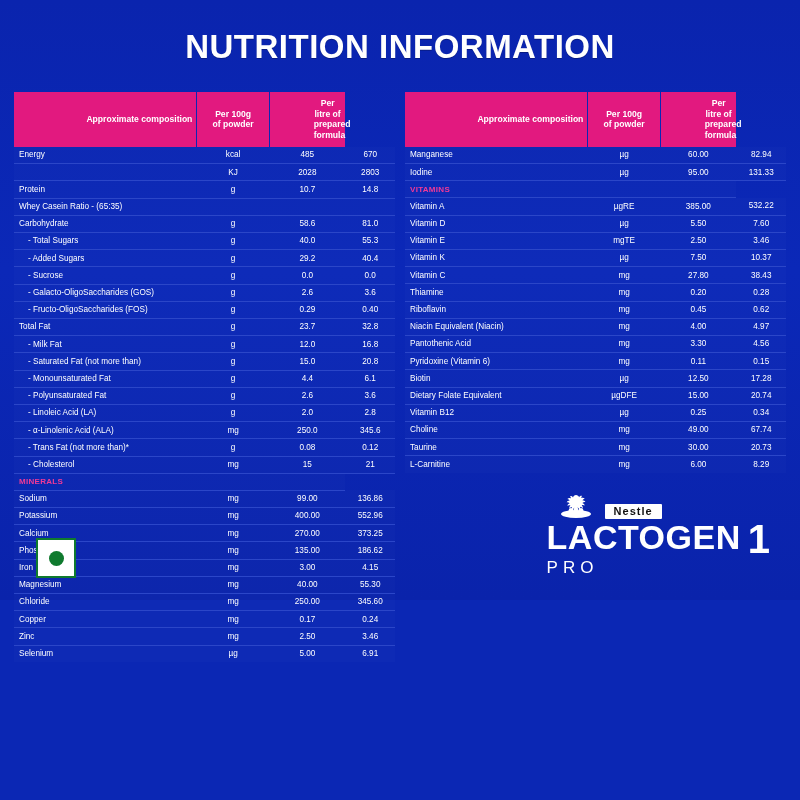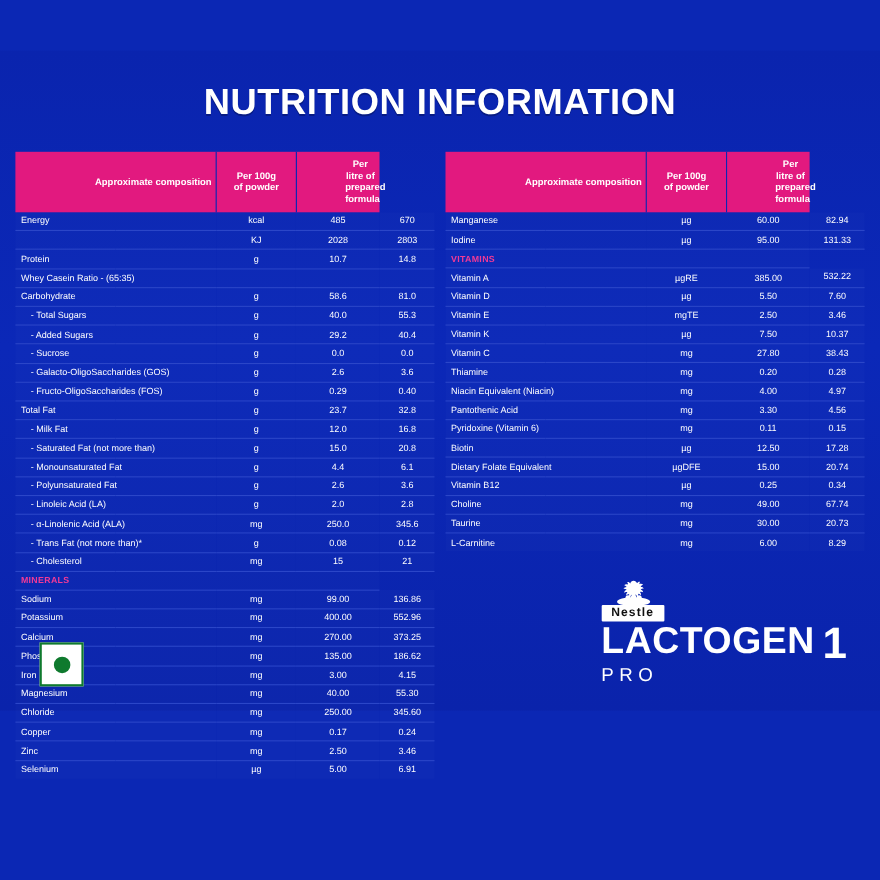--- a/index.html
+++ b/index.html
@@ -6,21 +6,20 @@
   html, body {
     width: 800px; height: 800px;
     background: #0b27b4;
     font-family: "Liberation Sans", sans-serif;
     overflow: hidden;
   }
   .page {
     position: relative;
     width: 800px; height: 600px;
     background: linear-gradient(180deg, #0a24ae 0%, #0b28b8 45%, #0a23ab 100%);
-    margin-top: 46px;
   }
   .title {
     text-align: center;
     color: #ffffff;
     font-size: 33px;
     font-weight: bold;
     letter-spacing: 0.5px;
     padding-top: 28px;
     text-shadow: 0 1px 0 rgba(0,0,0,0.25);
   }
@@ -83,22 +82,22 @@
   }
   .veg-dot { width: 15px; height: 15px; border-radius: 50%; background: #0f7a2e; }
   .brand {
     position: absolute;
     right: 30px; bottom: 22px;
     text-align: right;
     color: #ffffff;
   }
   .nestle-logo {
     display: flex;
-    flex-direction: column;
-    align-items: flex-start;
+    flex-direction: row;
+    align-items: flex-end;
     margin-left: auto;
     margin-bottom: 2px;
   }
   .nest-bird { line-height: 0; }
   .nestle-word {
     background: #ffffff;
     color: #111111;
     font-size: 11px;
     font-weight: bold;
     letter-spacing: 1px;
@@ -396,20 +395,26 @@
               <td class="name" colspan="2">Vitamin C</td>
               <td class="unit">mg</td>
               <td class="v100">27.80</td>
               <td class="vlit">38.43</td>
             </tr>
             <tr>
               <td class="name" colspan="2">Thiamine</td>
               <td class="unit">mg</td>
               <td class="v100">0.20</td>
               <td class="vlit">0.28</td>
+            </tr>
+            <tr>
+              <td class="name" colspan="2">Riboflavin</td>
+              <td class="unit">mg</td>
+              <td class="v100">0.45</td>
+              <td class="vlit">0.62</td>
             </tr>
             <tr>
               <td class="name" colspan="2">Niacin Equivalent  (Niacin)</td>
               <td class="unit">mg</td>
               <td class="v100">4.00</td>
               <td class="vlit">4.97</td>
             </tr>
             <tr>
               <td class="name" colspan="2">Pantothenic Acid</td>
               <td class="unit">mg</td>

